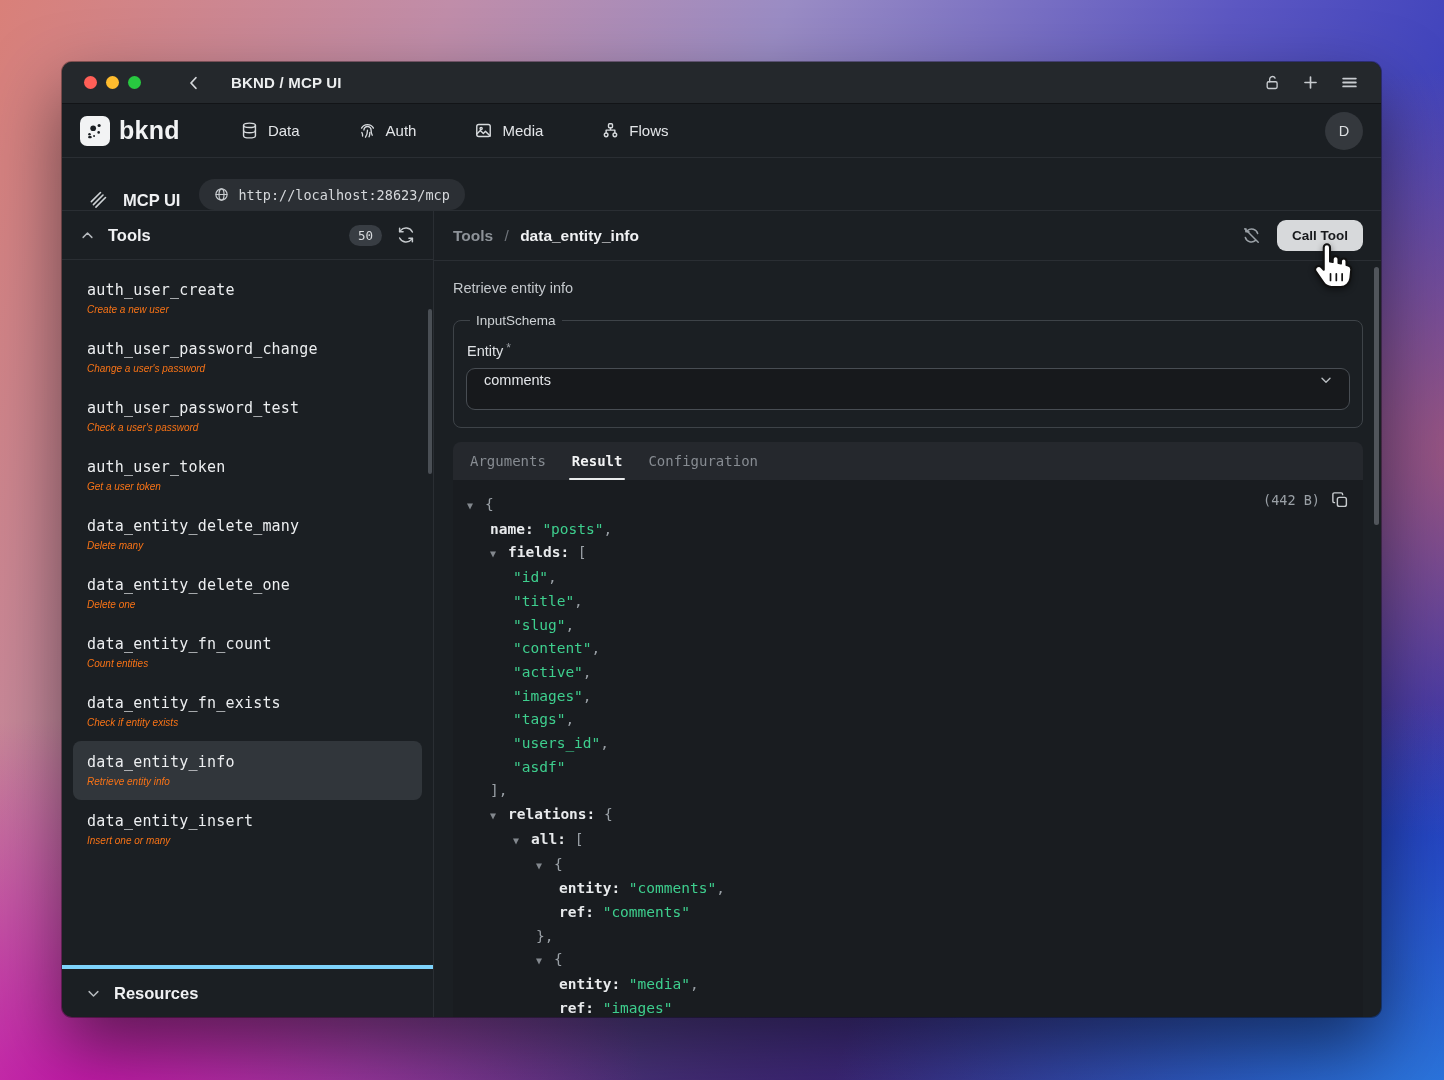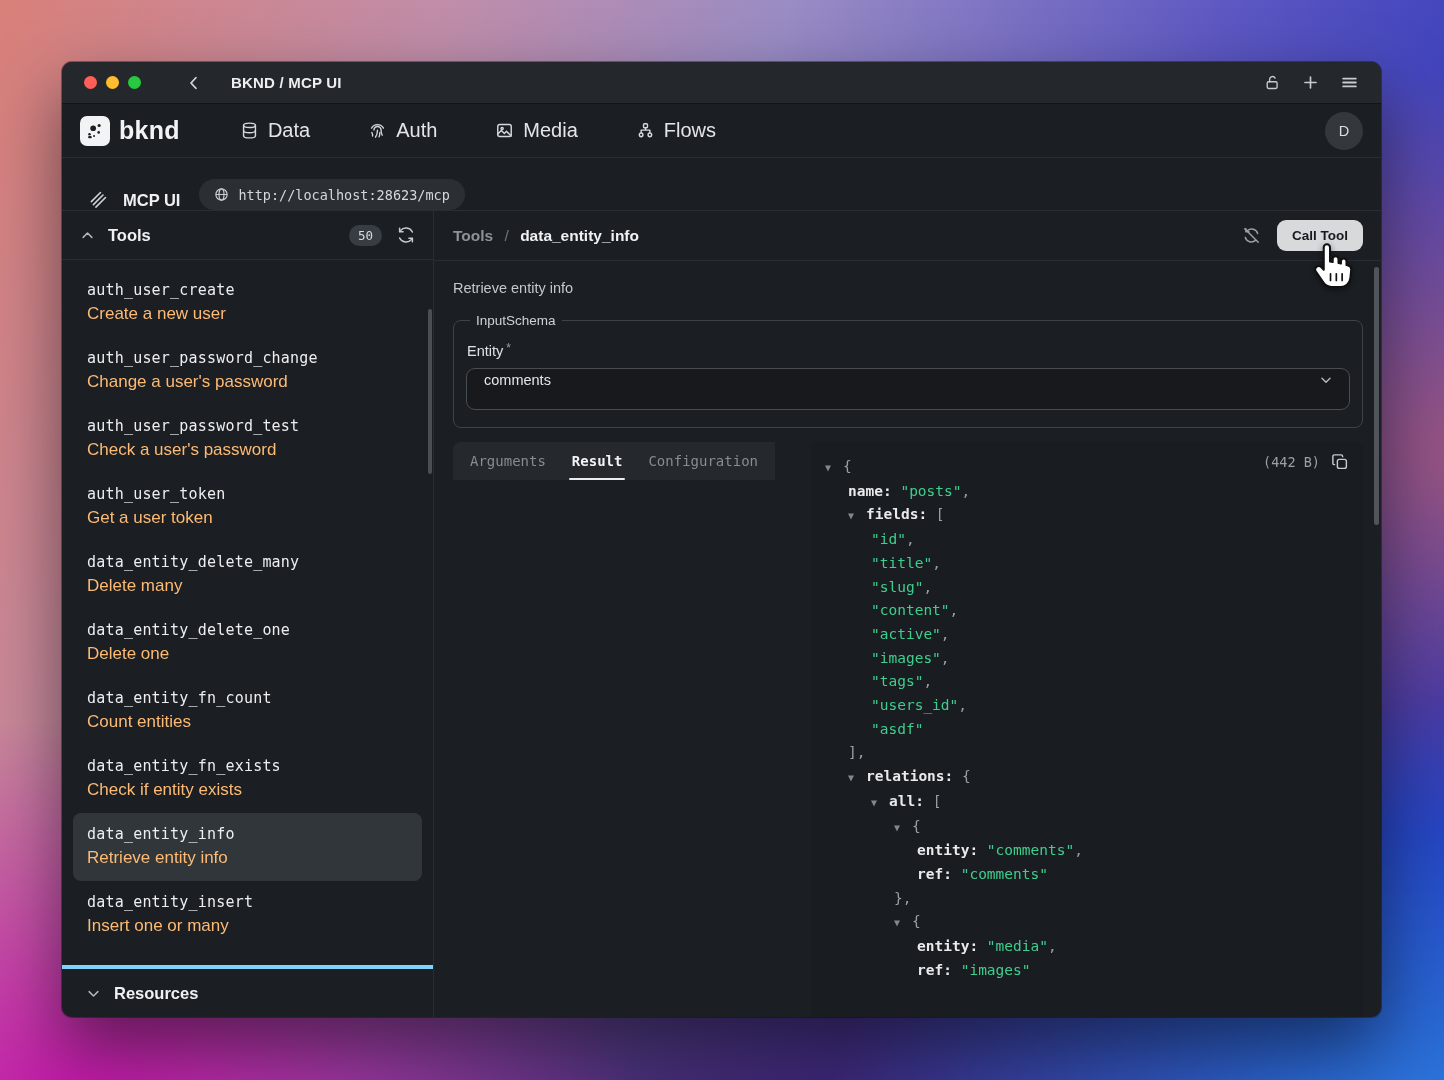--- a/index.html
+++ b/index.html
@@ -38,21 +38,21 @@
 
   
   .navbar{
     height:54px; background:#1b1f23; border-bottom:1px solid #2a2e33;
     display:flex; align-items:center; padding:0 18px; flex:0 0 auto;
   }
   .brand{ display:flex; align-items:center; gap:9px; }
   .brand-mark{ width:30px; height:30px; background:#f2f3f4; border-radius:7px; display:flex; align-items:center; justify-content:center; }
   .brand-name{ color:#f2f3f4; font-size:25px; font-weight:700; letter-spacing:.3px; }
   .nav-items{ display:flex; gap:58px; margin-left:60px; }
-  .nav-item{ display:flex; align-items:center; gap:9px; color:#e3e5e8; font-size:20px; cursor:default; }
+  .nav-item{ display:flex; align-items:center; gap:9px; color:#e3e5e8; font-size:15px; cursor:default; }
   .nav-item .ico{ color:#d6d9dc; display:flex; }
   .avatar{ margin-left:auto; width:38px; height:38px; border-radius:50%; background:#34383d;
            color:#dcdfe1; font-size:14.5px; display:flex; align-items:center; justify-content:center; }
 
   
   .mcpbar{ height:53px; background:#1b1f23; border-bottom:1px solid #2a2e33;
            display:flex; align-items:flex-end; padding:0 26px; flex:0 0 auto; }
   .mcp-icon{ color:#cfd3d6; display:flex; }
   .mcp-title{ color:#f0f1f3; font-weight:700; font-size:16.5px; margin-left:15px; }
   .url-pill{ margin-left:19px; background:#2b2f34; border-radius:16px; height:31px;
@@ -68,21 +68,21 @@
   .sb-header .chev{ color:#b6babe; display:flex; }
   .sb-title{ color:#f0f1f3; font-weight:700; font-size:16.5px; margin-left:13px; }
   .sb-header-right{ margin-left:auto; display:flex; align-items:center; gap:15px; }
   .count-badge{ background:#383d43; color:#d8dbde; border-radius:11px; font-size:12.5px;
                 padding:3px 9px; }
   .refresh-btn{ color:#c6cacd; display:flex; }
   .tool-list{ flex:1; overflow:hidden; padding:9px 11px; }
   .tool-item{ padding:12px 14px 13px; border-radius:8px; cursor:default; }
   .tool-item.selected{ background:#31363b; }
   .tool-name{ font-size:15px; color:#eceef0; letter-spacing:.2px; }
-  .tool-desc{ font-size:17px; color:#fdba74; margin-top:5px; }
+  .tool-desc{ font-size:10px; color:#f97316; margin-top:5px;font-style:italic; }
   .sb-footer{ height:52px; flex:0 0 auto; border-top:4px solid #7dd3fc;
               display:flex; align-items:center; padding:0 24px; }
   .sb-footer .chev{ color:#b6babe; display:flex; }
   .sb-footer-title{ color:#f0f1f3; font-weight:700; font-size:16.5px; margin-left:13px; }
   .sb-scrollbar{ position:absolute; right:1px; top:98px; width:4px; height:165px;
                  border-radius:2px; background:#4a4f55; }
 
   
   .main{ flex:1; display:flex; flex-direction:column; min-height:0; position:relative; }
   .main-header{ height:50px; flex:0 0 auto; border-bottom:1px solid #2a2e33;
@@ -104,22 +104,22 @@
                          padding:4px 12px 17px; }
   fieldset.input-schema legend{ color:#ced2d5; font-size:13.5px; padding:0 6px; margin-left:4px; }
   .field-label{ margin-top:9px; margin-left:1px; color:#dfe2e5; font-size:14.5px; }
   .req-mark{ color:#9b9fa4; font-size:12px; vertical-align:4px; margin-left:3px; }
   .select{ margin-top:9px; height:42px; background:#17191c; border:1px solid #484d53;
            border-radius:9px; display:flex; align-items:center; padding:0 15px 18px 17px;
            cursor:pointer; }
   .select-value{ color:#e4e6e9; font-size:14.5px; }
   .select .chev{ margin-left:auto; color:#b8bcc0; display:flex; }
 
-  .result-card{ margin-top:14px; flex:1; min-height:0; display:flex; 
-                border-radius:8px 8px 0 0; overflow:hidden;gap:36px; }
+  .result-card{ margin-top:14px; flex:1; min-height:0; display:flex; flex-direction:column;
+                border-radius:8px 8px 0 0; overflow:hidden; }
   .tab-strip{ height:38px; flex:0 0 auto; background:#25282d; display:flex; align-items:stretch;
               padding:0 4px; }
   .tab{ position:relative; display:flex; align-items:center; padding:0 13px;
         font-family:"DejaVu Sans Mono", monospace; font-size:14px; color:#878c92; cursor:pointer; }
   .tab.active{ color:#f2f3f4; font-weight:700; }
   .tab.active::after{ content:""; position:absolute; left:10px; right:10px; bottom:0;
                       height:2px; background:#e9ebec; border-radius:1px; }
   .result-area{ flex:1; min-height:0; background:#191c20; position:relative; overflow:hidden; }
   .result-meta{ position:absolute; top:11px; right:14px; display:flex; align-items:center; gap:11px; }
   .result-size{ color:#9aa0a6; font-size:13.5px; }

